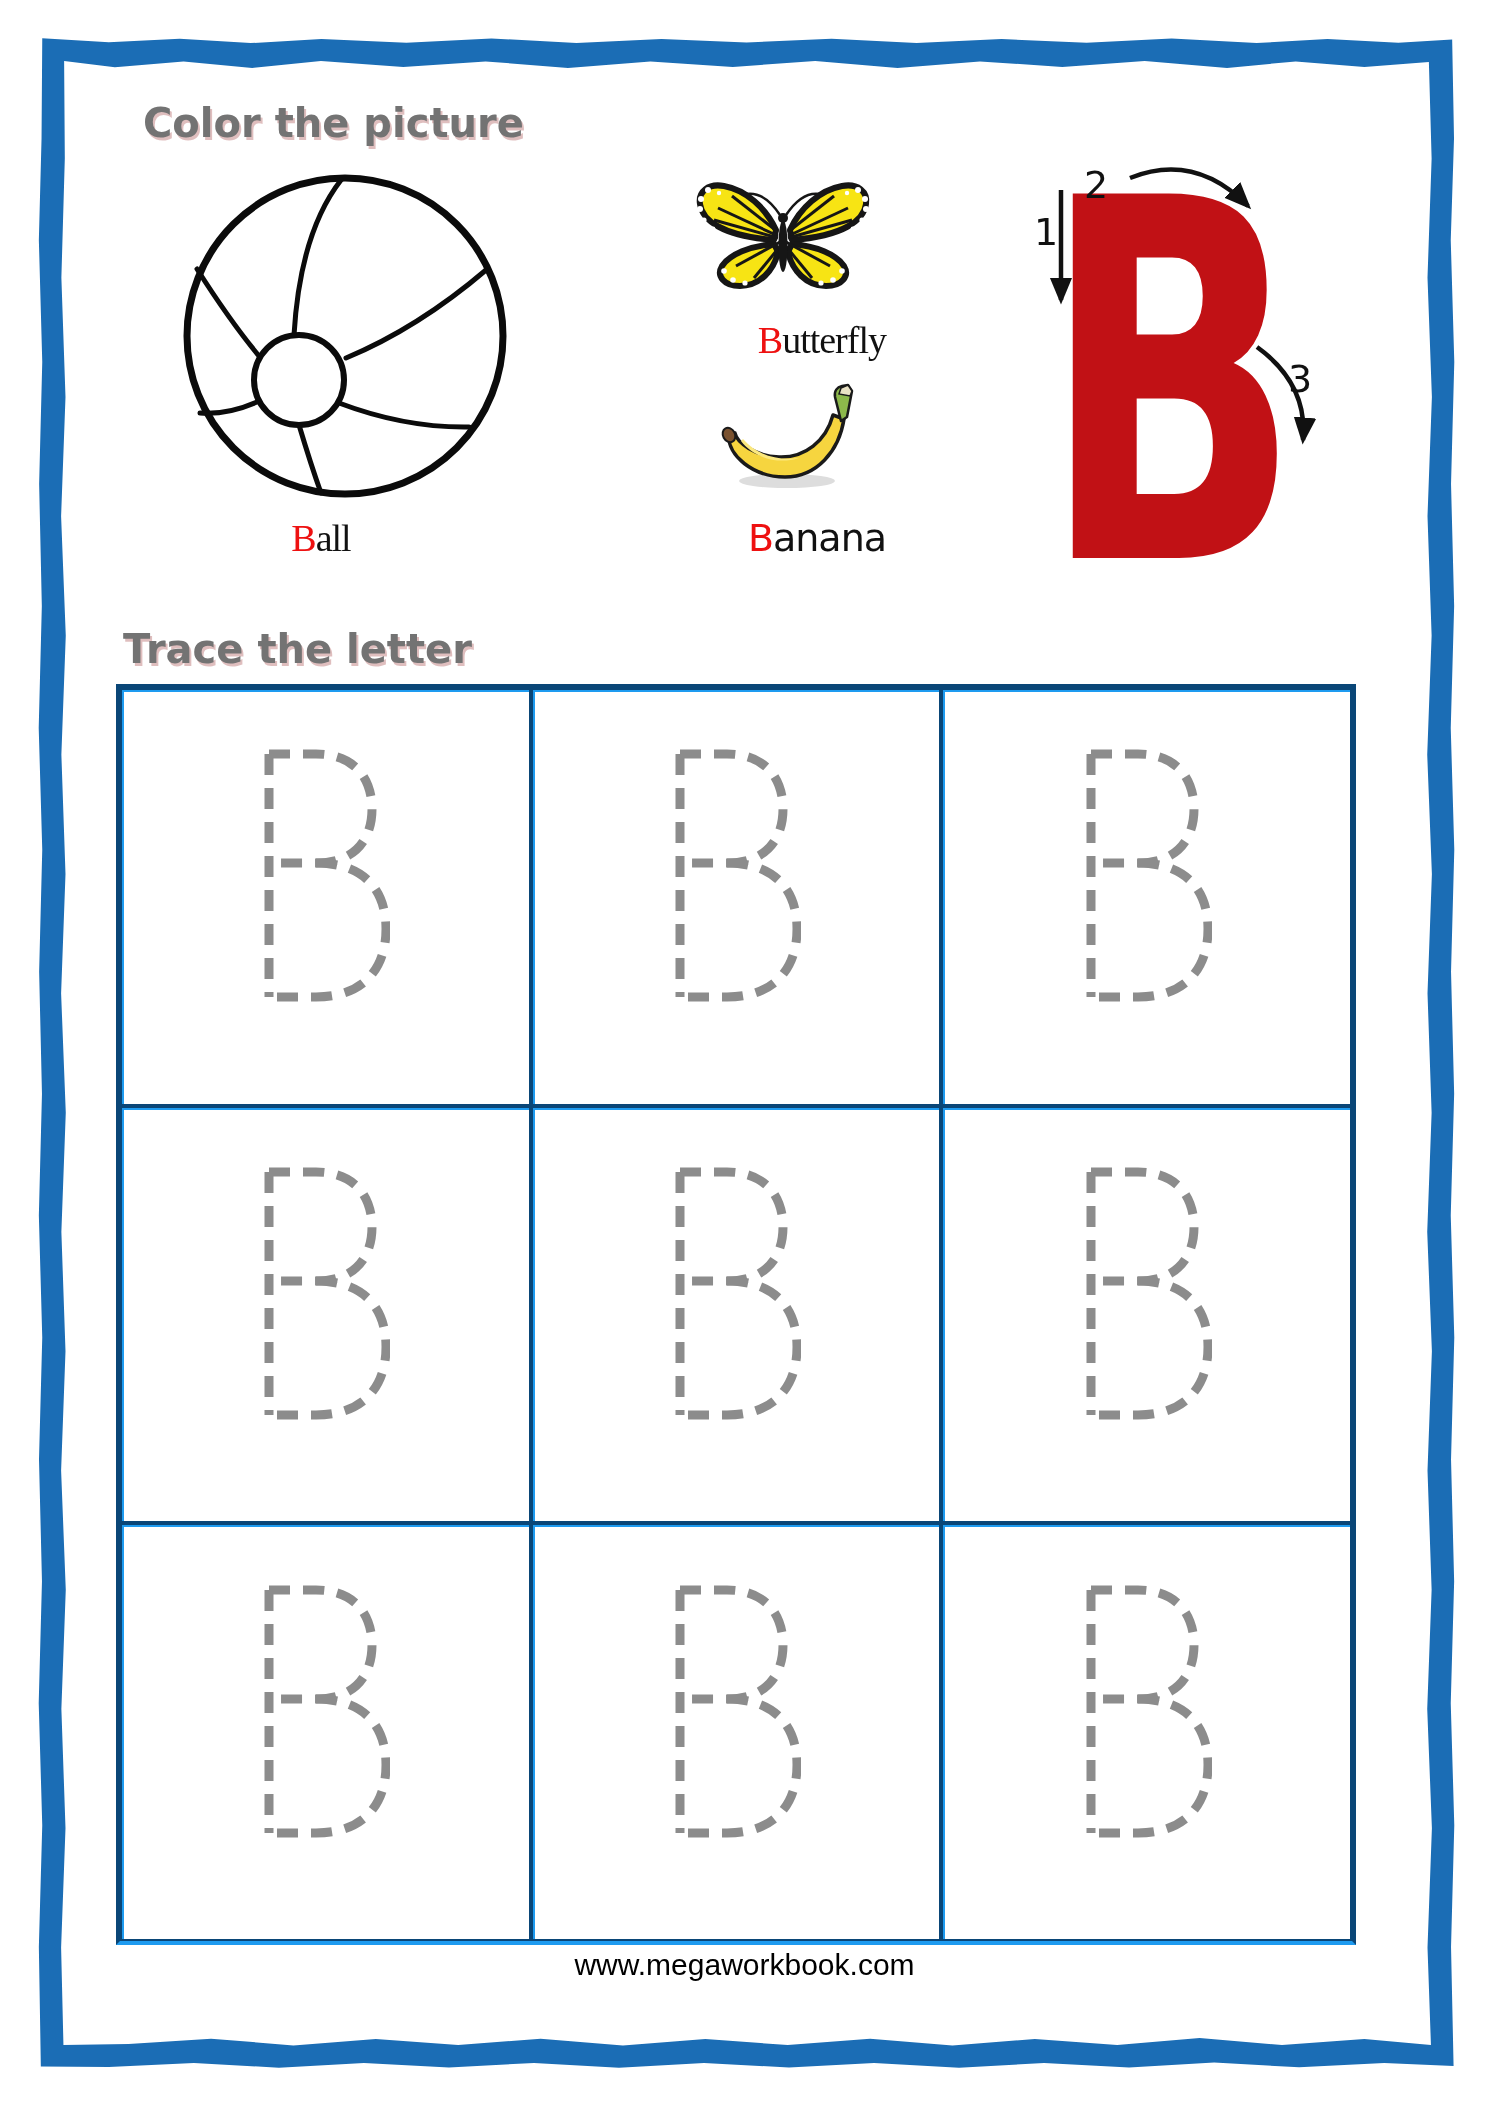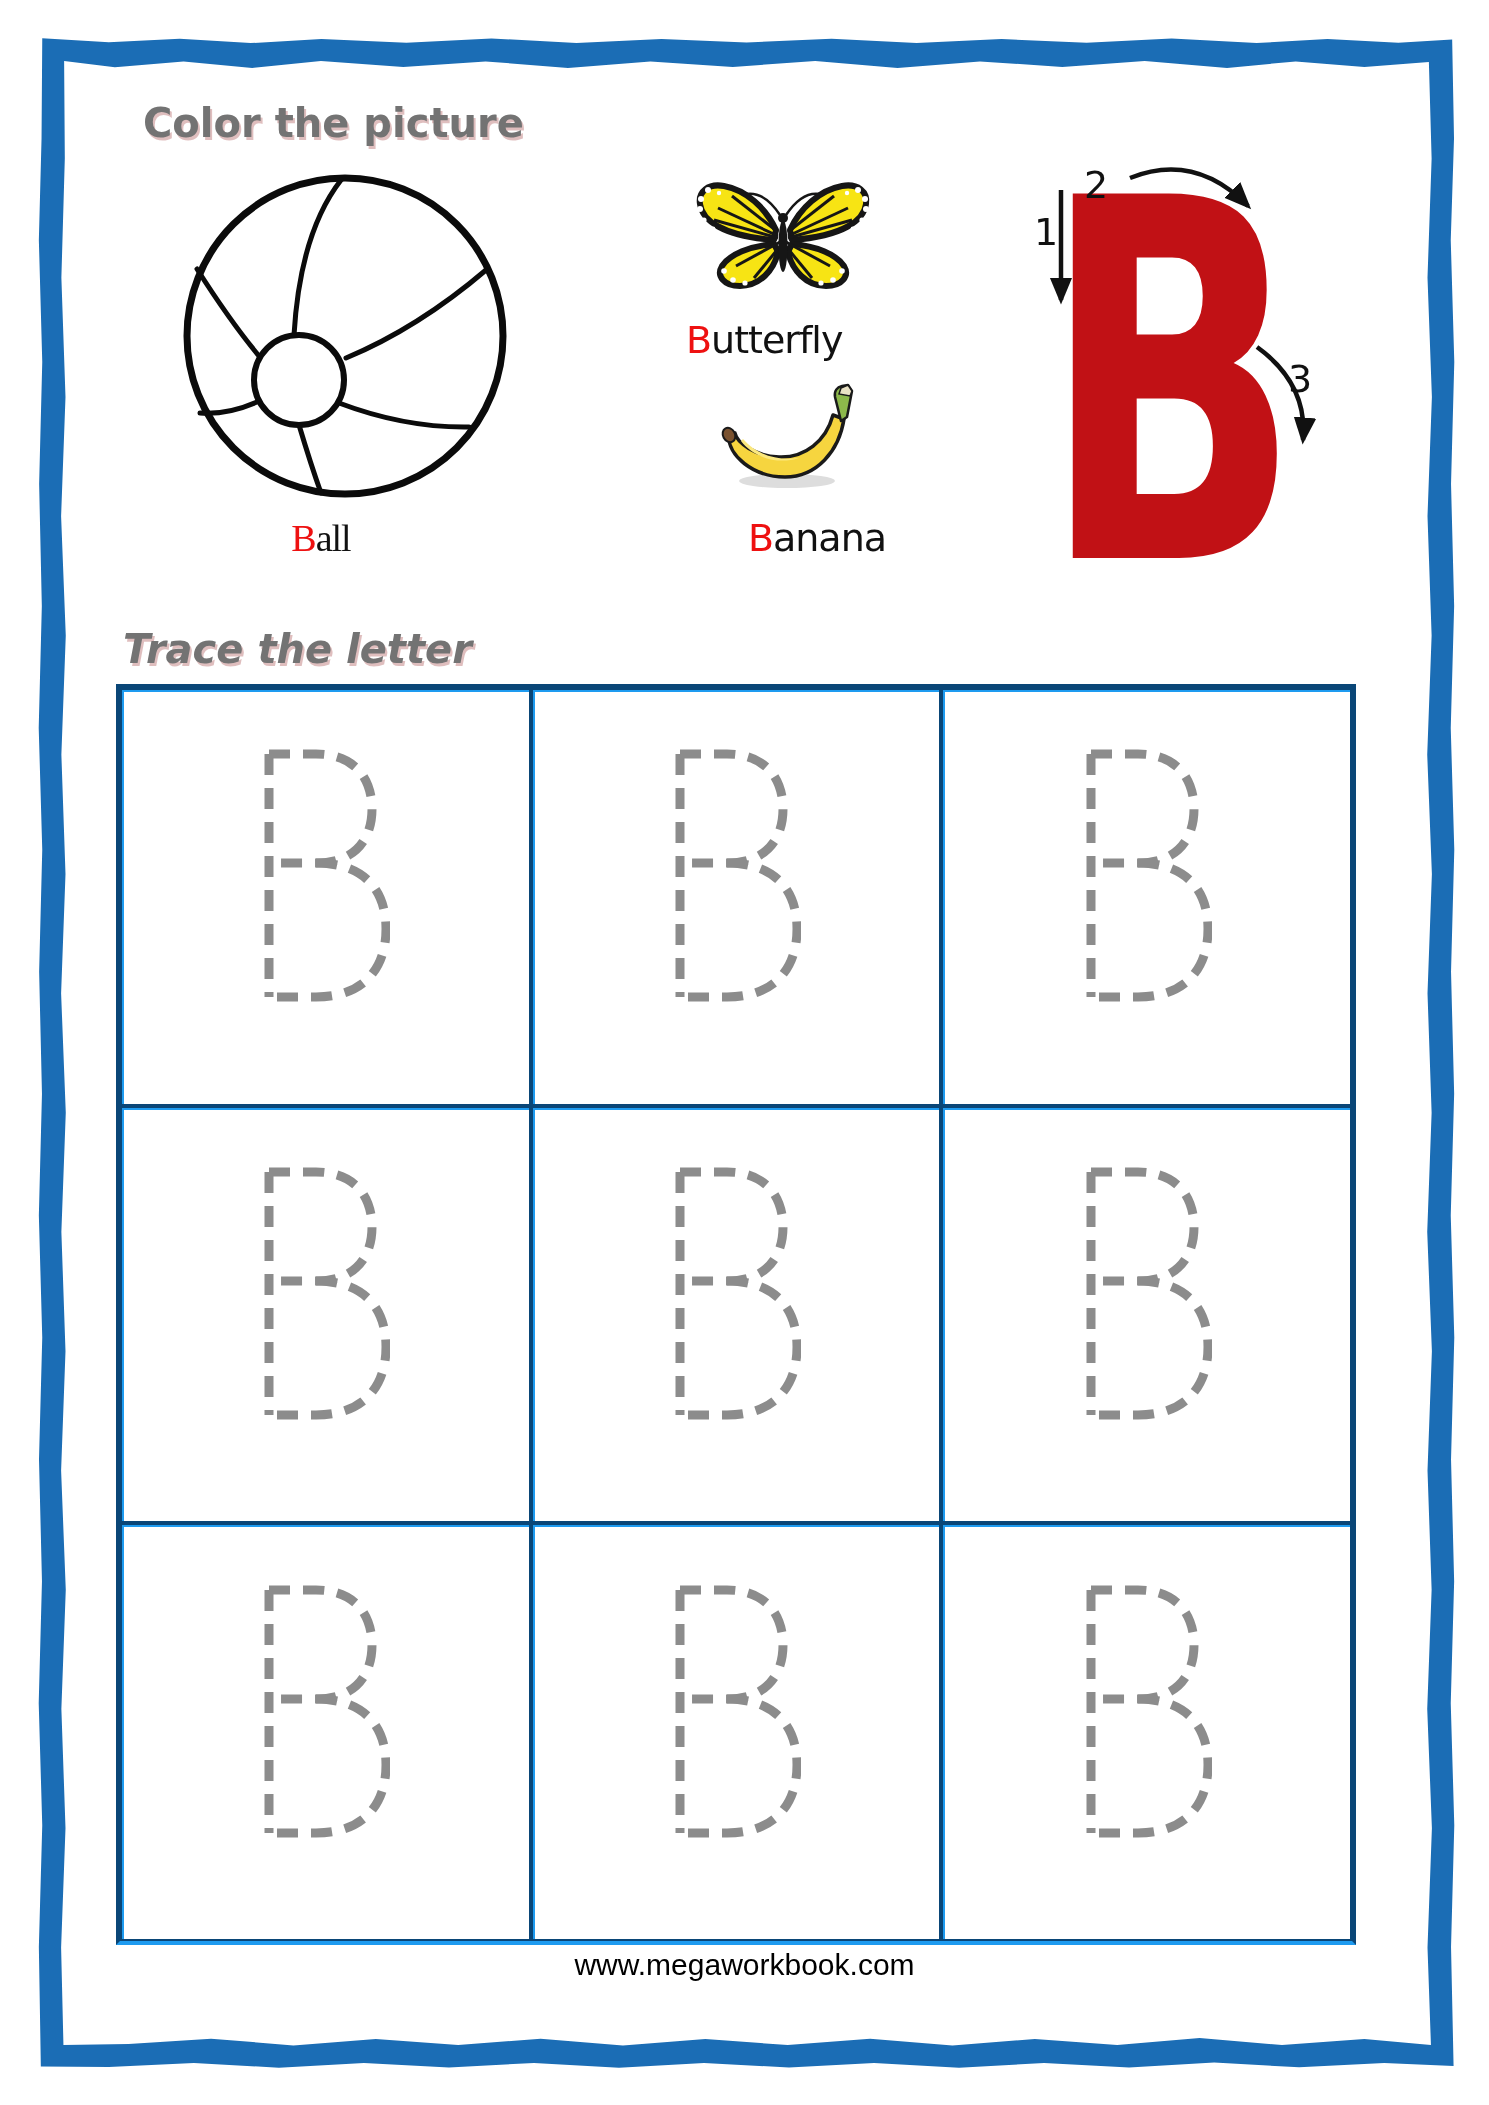--- a/index.html
+++ b/index.html
@@ -7,27 +7,27 @@
 
   
   .frame{position:absolute;left:38px;top:37px;width:1417px;height:2032px;background:#1b6db5;
     clip-path:polygon(0.3% 0.06%,5% 0.26%,10% 0.08%,15% 0.3%,20% 0.1%,26% 0.28%,32% 0.07%,38% 0.3%,44% 0.1%,50% 0.27%,56% 0.08%,62% 0.3%,68% 0.1%,74% 0.28%,80% 0.07%,86% 0.3%,91% 0.1%,96% 0.28%,99.8% 0.12%,99.93% 5%,99.7% 10%,99.95% 16%,99.72% 22%,99.94% 28%,99.7% 34%,99.95% 40%,99.72% 46%,99.94% 52%,99.7% 58%,99.95% 64%,99.72% 70%,99.94% 76%,99.7% 82%,99.95% 88%,99.72% 94%,99.9% 99.85%,95% 99.7%,89% 99.92%,83% 99.68%,77% 99.93%,71% 99.7%,65% 99.94%,59% 99.7%,53% 99.93%,47% 99.7%,41% 99.94%,35% 99.7%,29% 99.93%,23% 99.7%,17% 99.94%,11% 99.7%,5% 99.9%,0.2% 99.88%,0.06% 94%,0.3% 88%,0.05% 82%,0.28% 76%,0.07% 70%,0.3% 64%,0.06% 58%,0.28% 52%,0.08% 46%,0.3% 40%,0.05% 34%,0.27% 28%,0.08% 22%,0.3% 16%,0.06% 10%,0.25% 5%);}
   .frame-inner{position:absolute;inset:22px;background:#ffffff;
     clip-path:polygon(0.3% 0.1%,4% 0.42%,9% 0.12%,14% 0.45%,19% 0.1%,25% 0.4%,31% 0.12%,37% 0.45%,43% 0.12%,49% 0.4%,55% 0.1%,61% 0.45%,67% 0.12%,73% 0.4%,79% 0.1%,85% 0.45%,90% 0.12%,95% 0.4%,99.7% 0.15%,99.9% 5%,99.6% 11%,99.92% 17%,99.6% 23%,99.9% 29%,99.58% 35%,99.92% 41%,99.6% 47%,99.9% 53%,99.58% 59%,99.92% 65%,99.6% 71%,99.9% 77%,99.58% 83%,99.92% 89%,99.6% 95%,99.85% 99.9%,95% 99.6%,89% 99.9%,83% 99.55%,77% 99.9%,71% 99.6%,65% 99.92%,59% 99.58%,53% 99.9%,47% 99.6%,41% 99.92%,35% 99.58%,29% 99.9%,23% 99.6%,17% 99.92%,11% 99.58%,5% 99.85%,0.25% 99.9%,0.08% 95%,0.4% 89%,0.1% 83%,0.42% 77%,0.08% 71%,0.4% 65%,0.1% 59%,0.42% 53%,0.08% 47%,0.4% 41%,0.1% 35%,0.42% 29%,0.08% 23%,0.4% 17%,0.1% 11%,0.35% 5%);}
 
   .heading{position:absolute;font-weight:bold;font-size:40px;color:#737373;
     text-shadow:2px 3px 0 rgba(140,20,20,0.28);letter-spacing:0px;}
   #heading-color{left:143px;top:100px;}
-  #heading-trace{left:123px;top:626px;font-style:italic;}
+  #heading-trace{left:123px;top:626px;}
 
   .pic{position:absolute;}
   .pic-label{position:absolute;font-size:38px;color:#111111;letter-spacing:-1px;}
   .pic-label .initial{color:#ee1111;}
   #label-ball{left:231px;top:516px;width:180px;text-align:center;font-family:Liberation Serif, serif;}
-  #label-butterfly{left:686px;top:318px;width:200px;text-align:left;}
+  #label-butterfly{left:686px;top:318px;width:200px;text-align:right;font-family:Liberation Serif, serif;}
   #label-banana{left:686px;top:516px;width:200px;text-align:right;}
 
   
   #big-letter-svg{position:absolute;left:1030px;top:90px;}
   #stroke-arrows{position:absolute;left:1020px;top:140px;}
   .stroke-num{font-size:38px;fill:#111;font-family:"DejaVu Sans",sans-serif;}
 
   
   .trace-grid{position:absolute;left:116px;top:684px;width:1240px;height:1261px;
     display:grid;grid-template-columns:repeat(3,1fr);grid-template-rows:repeat(3,1fr);

